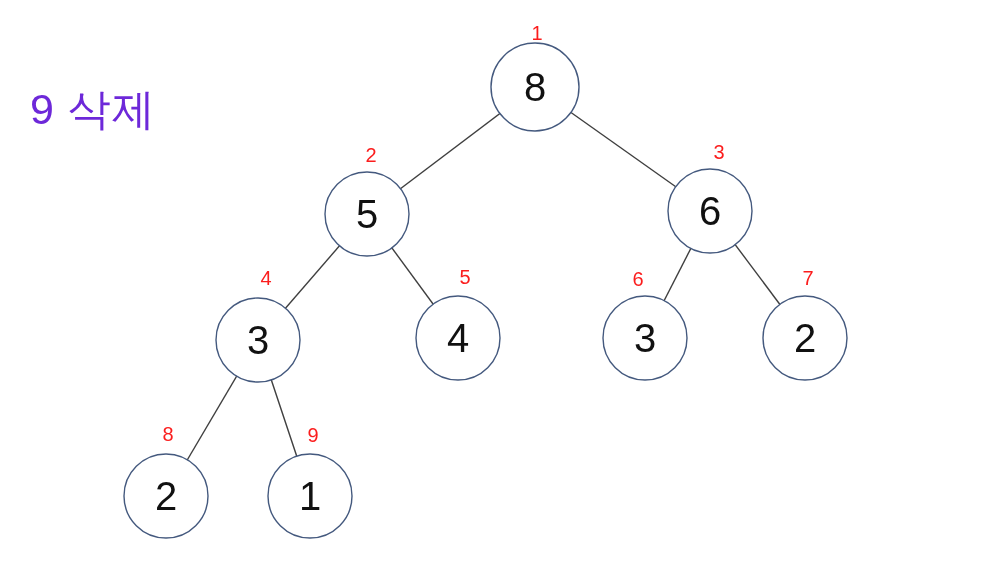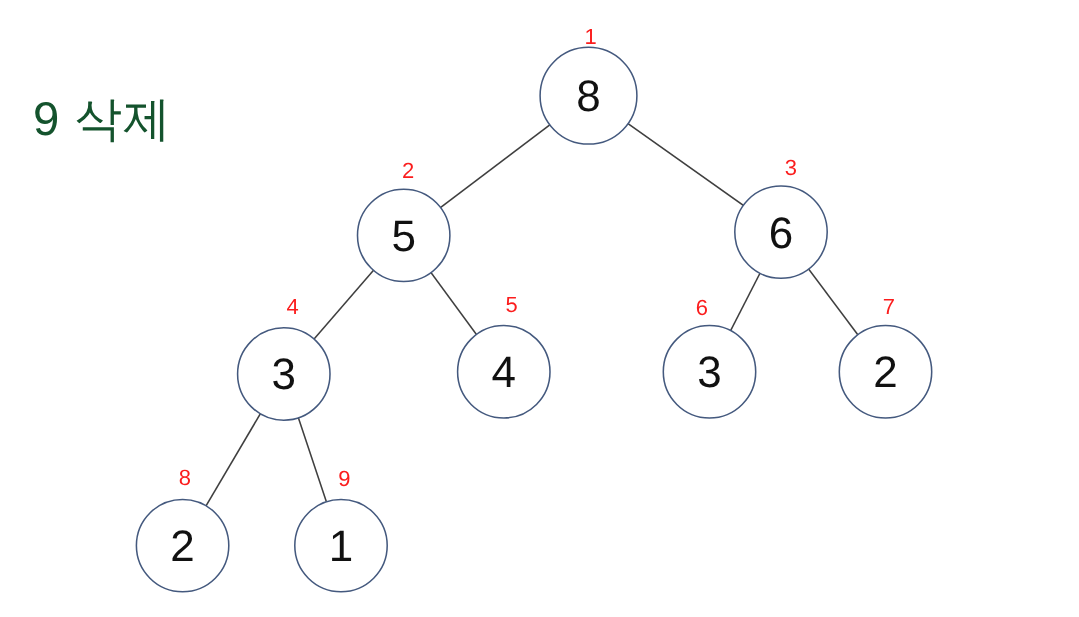--- a/index.html
+++ b/index.html
@@ -18,21 +18,21 @@
     width: 981px;
     height: 561px;
     background: #ffffff;
   }
   .slide-title {
     position: absolute;
     left: 30px;
     top: 88px;
     font-size: 43px;
     line-height: 1;
-    color: #14532d;
+    color: #6d28d9;
     letter-spacing: 1px;
     white-space: nowrap;
   }
   svg.tree {
     position: absolute;
     left: 0;
     top: 0;
   }
   .node-value {
     font-family: "Liberation Sans", "DejaVu Sans", sans-serif;

